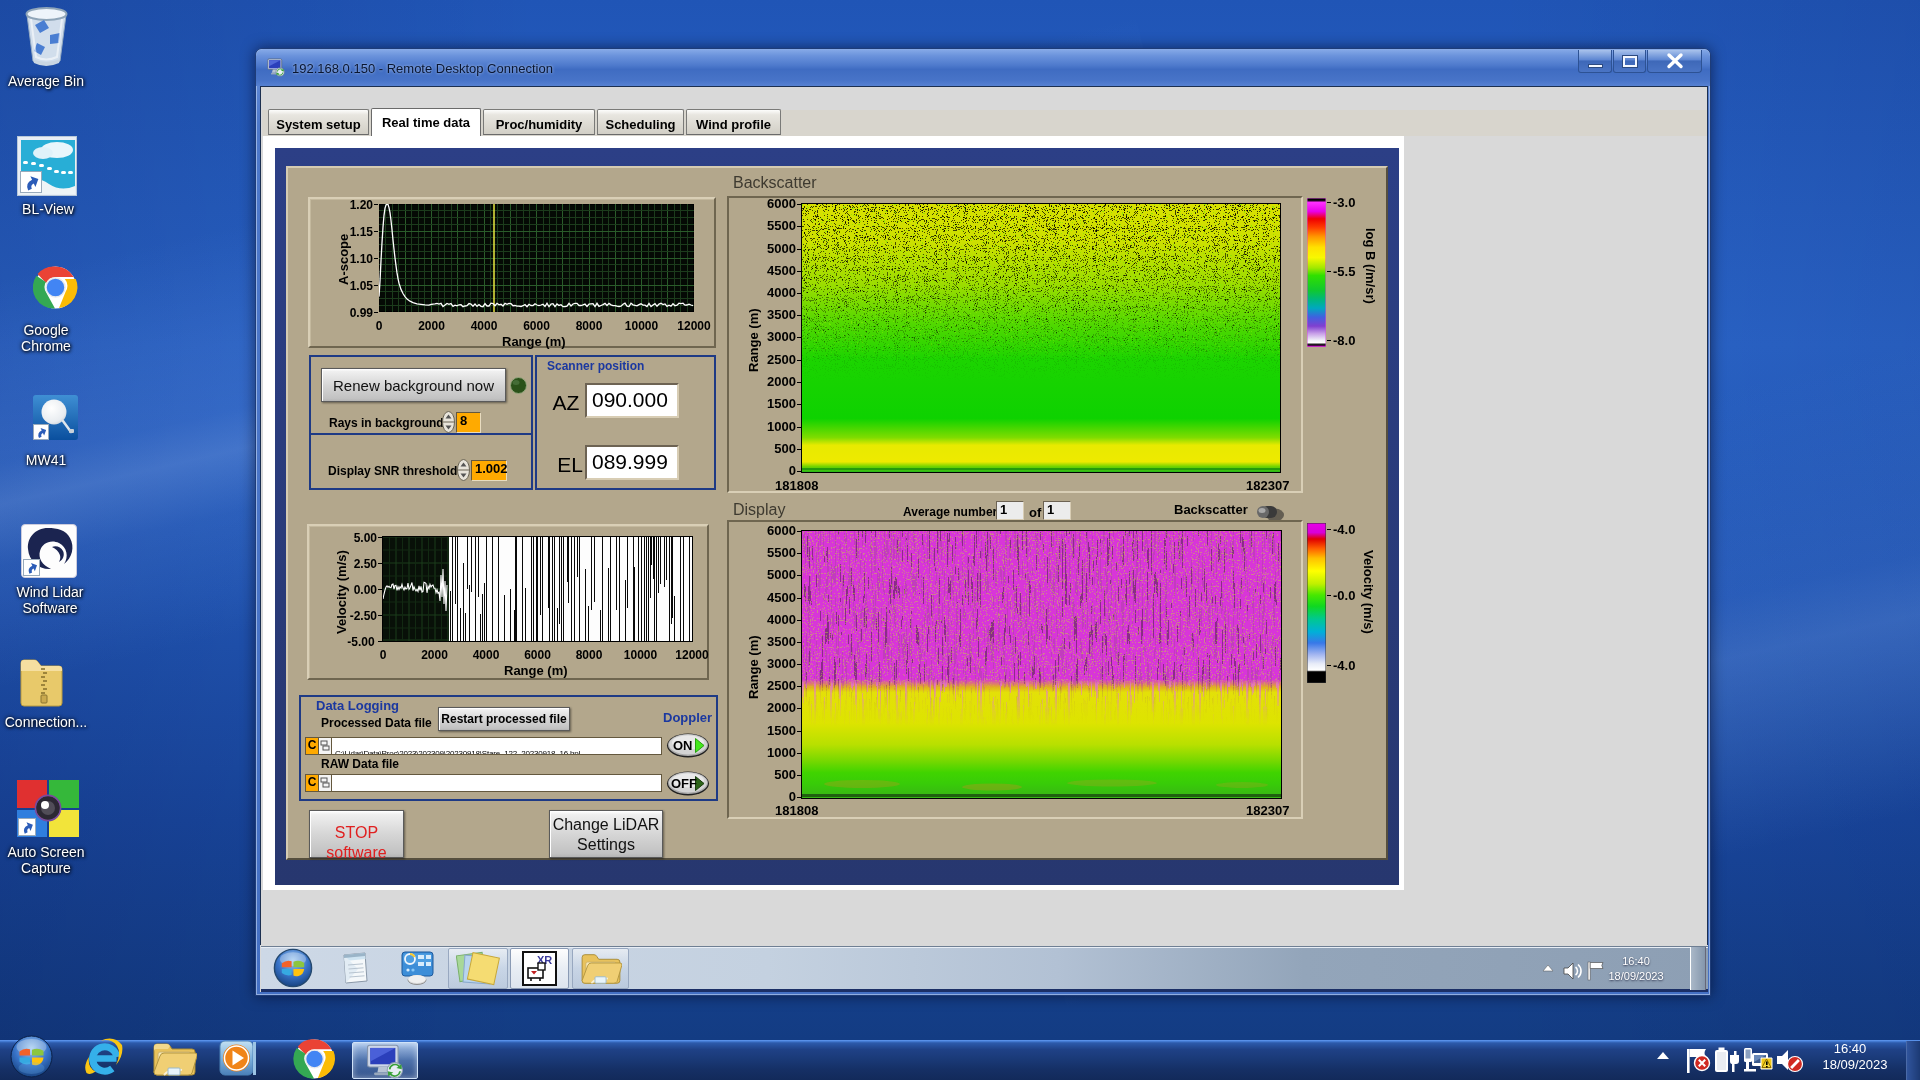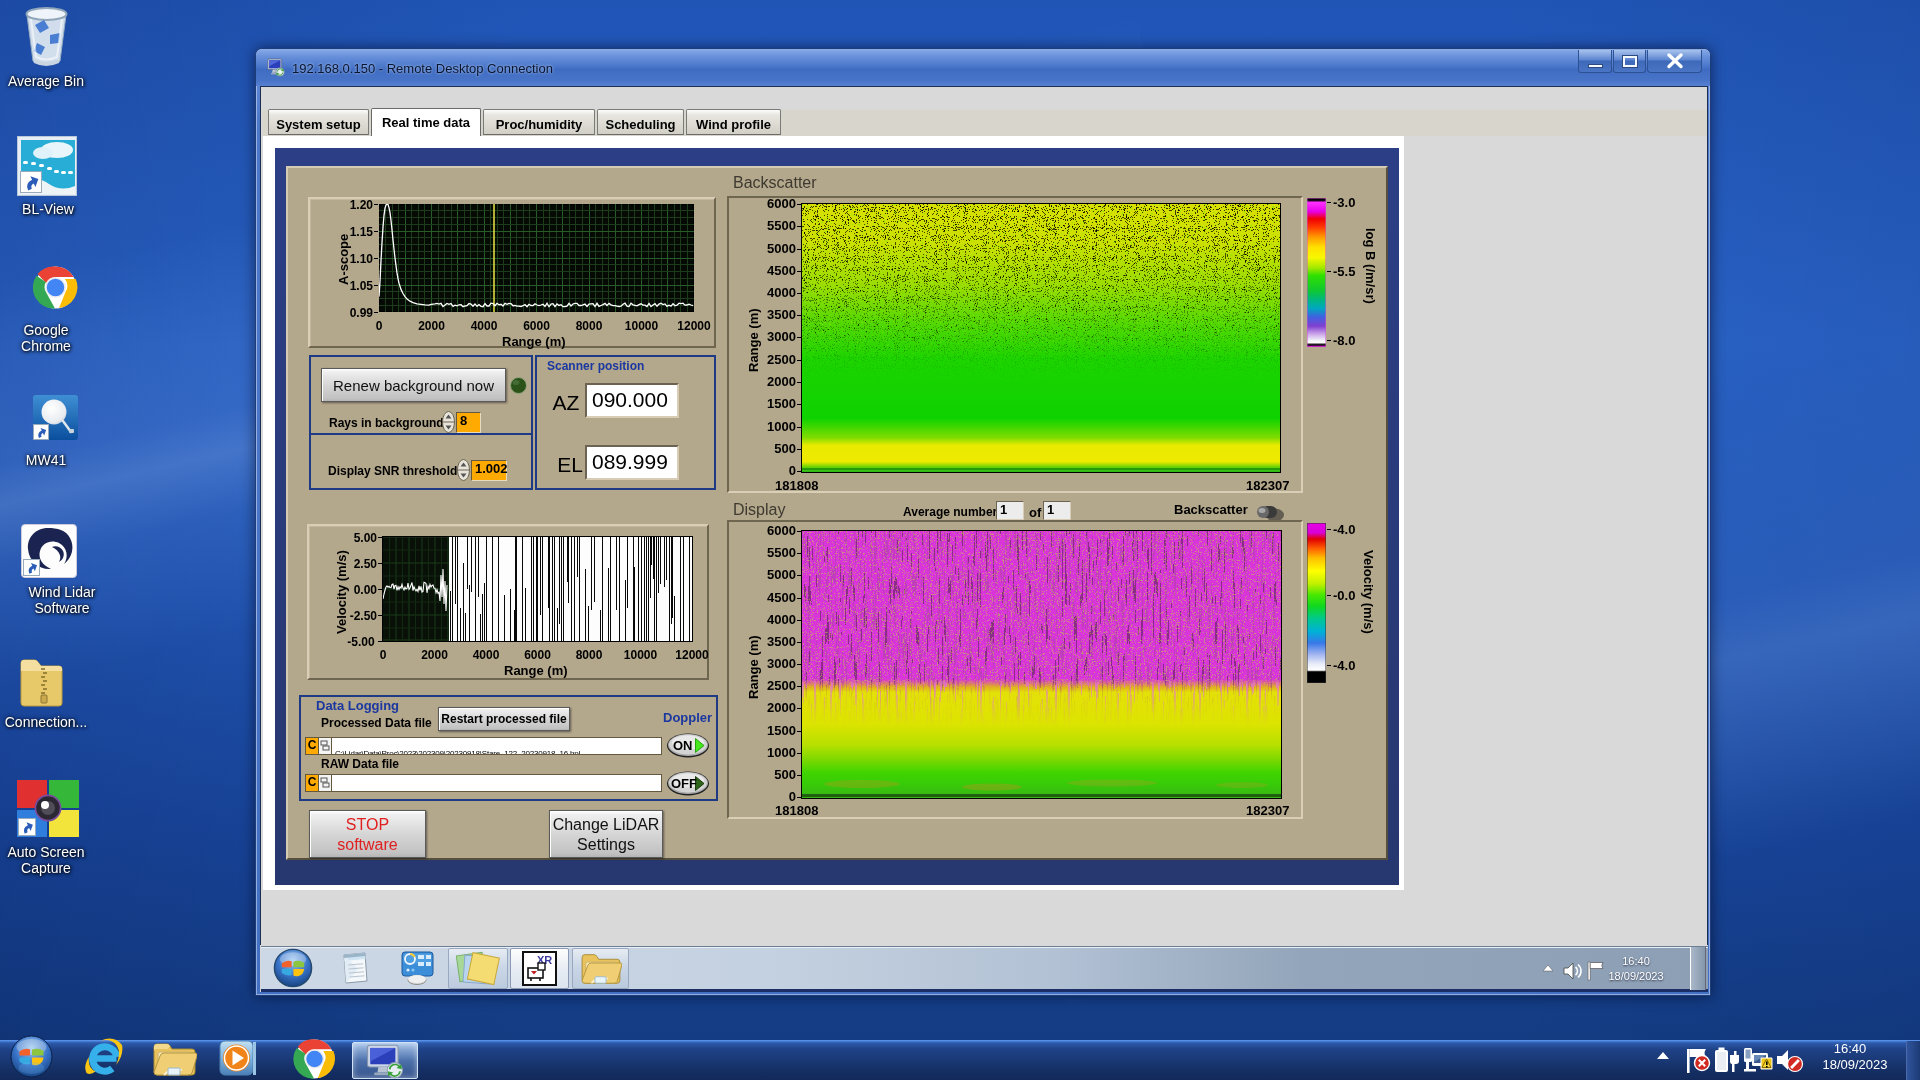--- a/index.html
+++ b/index.html
@@ -98,21 +98,21 @@
 <div class="abs" style="left:21px;top:524px;width:56px;height:54px;background:#fdfdfd;border-radius:4px;border:1px solid #ccd;">
 <svg width="54" height="52" viewBox="0 0 54 52">
 <path d="M26 3 C13 3 5 13 6 24 C7 36 17 45 29 44 C20 40 16 33 18 26 C20 18 29 14 37 18 C45 22 47 32 42 39 C50 33 53 22 48 13 C44 5 35 3 26 3 Z" fill="#1b2450"></path>
 <path d="M30 22 C34 20 39 22 41 26 C43 30 41 35 37 37 C40 32 38 26 30 22 Z" fill="#1b2450"></path>
 </svg>
 <div class="abs" style="left:1px;bottom:1px;width:17px;height:17px;background:#fff;border:1px solid #9ab;">
 <svg width="15" height="15" viewBox="0 0 20 20">
           <path d="M4 16 Q4 8 12 8 L12 4 L18 10 L12 16 L12 12 Q8 12 8 16 Z" fill="#2b5cb8" transform="rotate(-25 11 10)"></path>
         </svg></div>
 </div>
-<div class="dicon" style="left:16px;top:584px;width:92px;">Wind Lidar<br>Software</div>
+<div class="dicon" style="left:4px;top:584px;width:92px;">Wind Lidar<br>Software</div>
 
 <div class="abs" style="left:19px;top:653px;width:46px;height:56px;">
 <svg width="46" height="56" viewBox="0 0 46 56">
 <path d="M2 10 L2 50 Q2 53 5 53 L40 53 Q43 53 43 50 L43 16 Q43 13 40 13 L22 13 L18 8 Q17 7 15 7 L5 7 Q2 7 2 10Z" fill="#e8c96a" stroke="#b99a3e" stroke-width="1"></path>
 <path d="M2 18 L43 18 L43 16 Q43 13 40 13 L22 13 L18 8 Q17 7 15 7 L5 7 Q2 7 2 10 Z" fill="#f5dfa0"></path>
 <g stroke="#8a7430" stroke-width="1.6">
           <line x1="22" y1="16" x2="26" y2="16"></line>
           <line x1="24" y1="20" x2="28" y2="20"></line>
           <line x1="22" y1="24" x2="26" y2="24"></line>
           <line x1="24" y1="28" x2="28" y2="28"></line>
@@ -867,21 +867,21 @@
 <text x="7" y="17" font-family="Liberation Sans,sans-serif" font-weight="bold" font-size="13" fill="#000">ON</text>
 </svg>
           <svg class="abs" style="left:405px;top:684px;" width="44" height="25" viewBox="0 0 44 25">
 <ellipse cx="22" cy="12.5" rx="21" ry="12" fill="#222"></ellipse>
 <ellipse cx="22" cy="12" rx="20" ry="11" fill="#aaa"></ellipse>
 <ellipse cx="22" cy="11.5" rx="19" ry="10" fill="#d4d4d4"></ellipse>
 <ellipse cx="22" cy="9.5" rx="16" ry="7" fill="#e9e9e9"></ellipse>
 <path d="M29.5 5.5 L38 12.5 L29.5 19.5 Z" fill="#2c6418" stroke="#1a3c0e" stroke-width="1"></path>
 <text x="5" y="17" font-family="Liberation Sans,sans-serif" font-weight="bold" font-size="13" fill="#000">OFF</text>
 </svg>
-          <div class="btn3d" style="left:48px;top:723px;width:117px;height:48px;text-align:center;font-size:16px;color:#e02020;padding-top:4px;line-height:20px;">STOP<br>software</div>
+          <div class="btn3d" style="left:48px;top:723px;width:95px;height:48px;text-align:center;font-size:16px;color:#e02020;padding-top:12px;line-height:20px;">STOP<br>software</div>
           <div class="btn3d" style="left:288px;top:723px;width:114px;height:48px;text-align:center;font-size:16px;color:#111;padding-top:4px;line-height:20px;">Change LiDAR<br>Settings</div>
 <div class="abs" style="left:0px;top:859px;width:1448px;height:45px;
  background:linear-gradient(90deg,#cdd8e6 0%,#c4d1e0 35%,#b2c1d4 55%,#93a5ba 72%,#8d9fb4 100%);
  border-top:1px solid #6f7f93;box-shadow:inset 0 1px 0 #e8eef6;"></div>
 <div class="abs" style="left:0px;top:902px;width:1448px;height:4px;background:#1b2f66;"></div>
 
 <svg class="abs" style="left:12px;top:861px;" width="40" height="40" viewBox="0 0 43 43">
 <defs>
               <radialGradient id="orb2" cx="0.5" cy="0.3" r="0.9">
                 <stop offset="0" stop-color="#9ec8f0"></stop>

